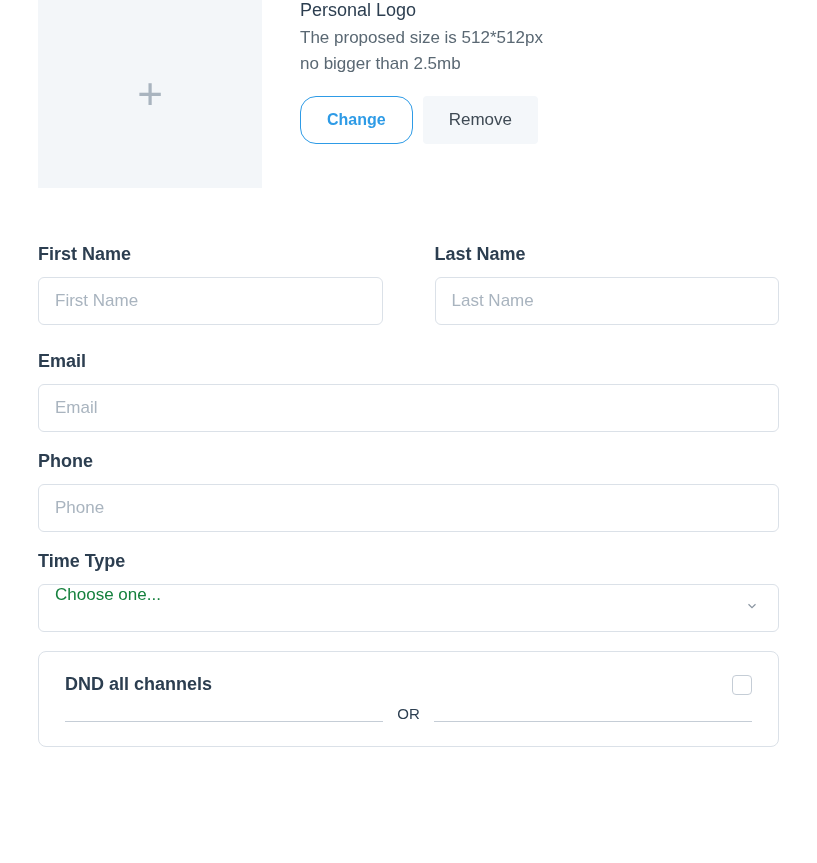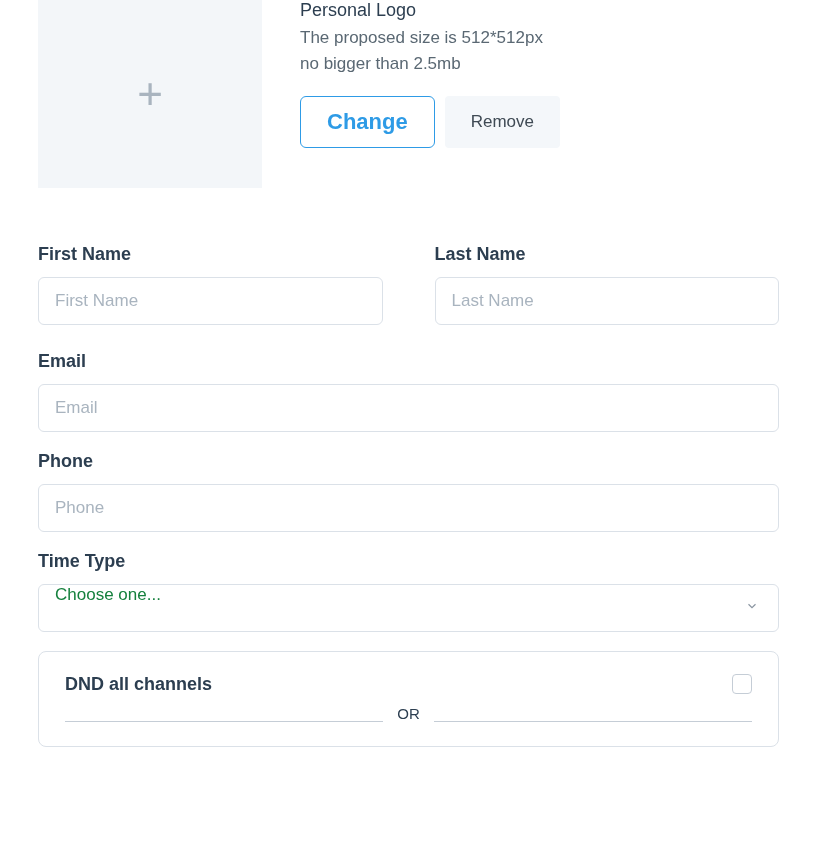--- a/index.html
+++ b/index.html
@@ -50,23 +50,23 @@
     }
     .logo-buttons {
       display: flex;
       gap: 10px;
     }
     .btn-change {
       border: 1.5px solid #2e9be6;
       background: #fff;
       color: #2e9be6;
       font-weight: 600;
-      font-size: 22px;
+      font-size: 16px;
       padding: 12px 26px;
-      border-radius: 6px;
+      border-radius: 16px;
       cursor: pointer;
     }
     .btn-remove {
       border: none;
       background: #f4f7fa;
       color: #3f4a54;
       font-size: 17px;
       padding: 14px 26px;
       border-radius: 4px;
       cursor: pointer;
@@ -126,21 +126,21 @@
       color: #15803d;
     }
     .dnd-box {
       border: 1px solid #dbe1e8;
       border-radius: 8px;
       padding: 22px 26px 10px 26px;
       margin-top: 4px;
     }
     .dnd-row {
       display: flex;
-      align-items: flex-start;
+      align-items: flex-end;
       justify-content: space-between;
       margin-bottom: 10px;
     }
     .dnd-title {
       font-size: 18px;
       font-weight: 600;
       color: #2c3e50;
     }
     .checkbox {
       width: 20px;

